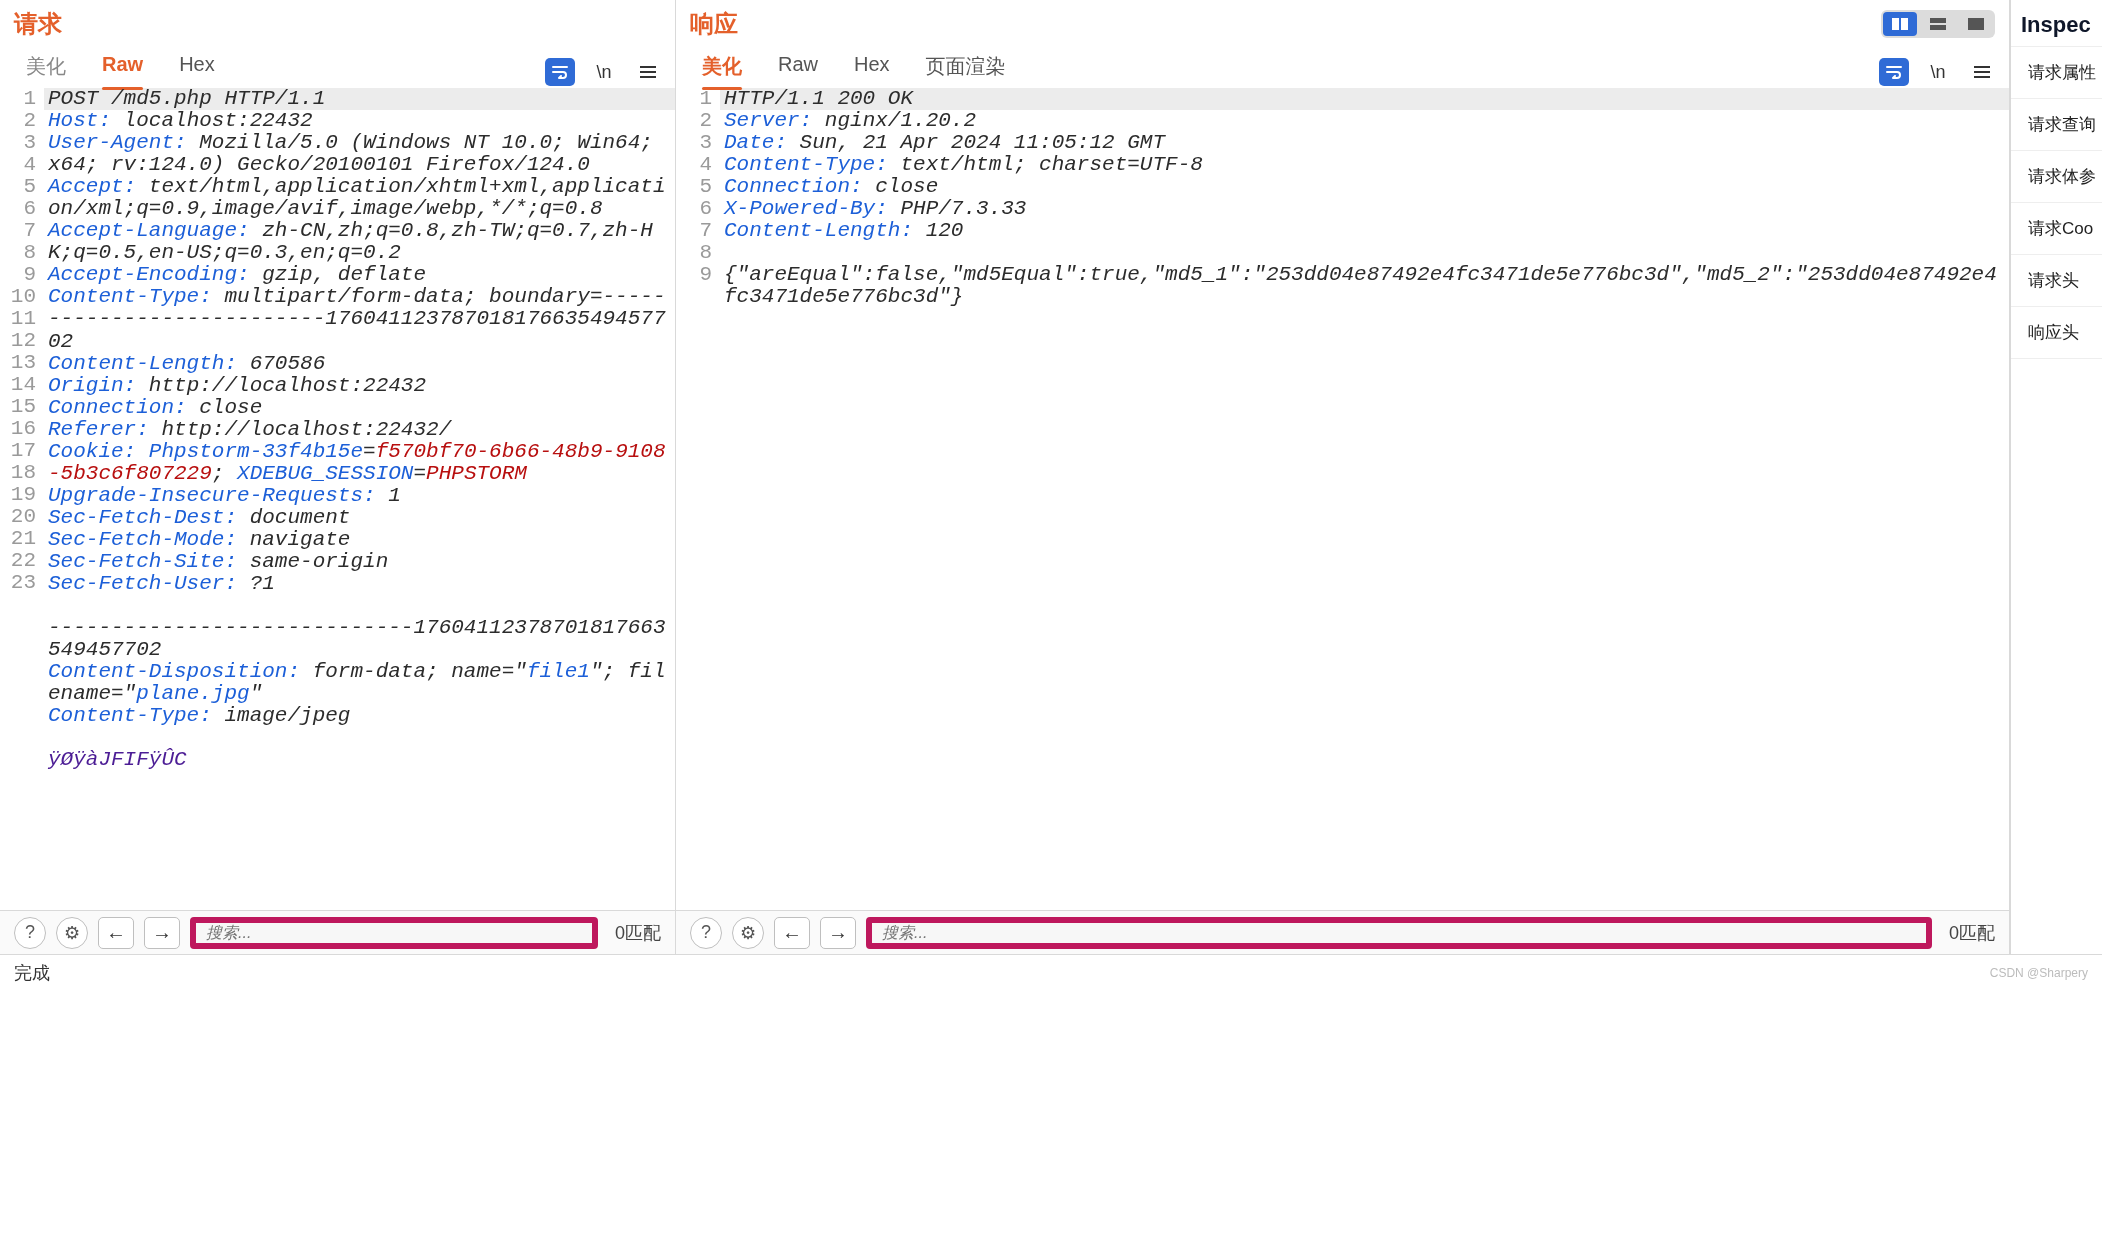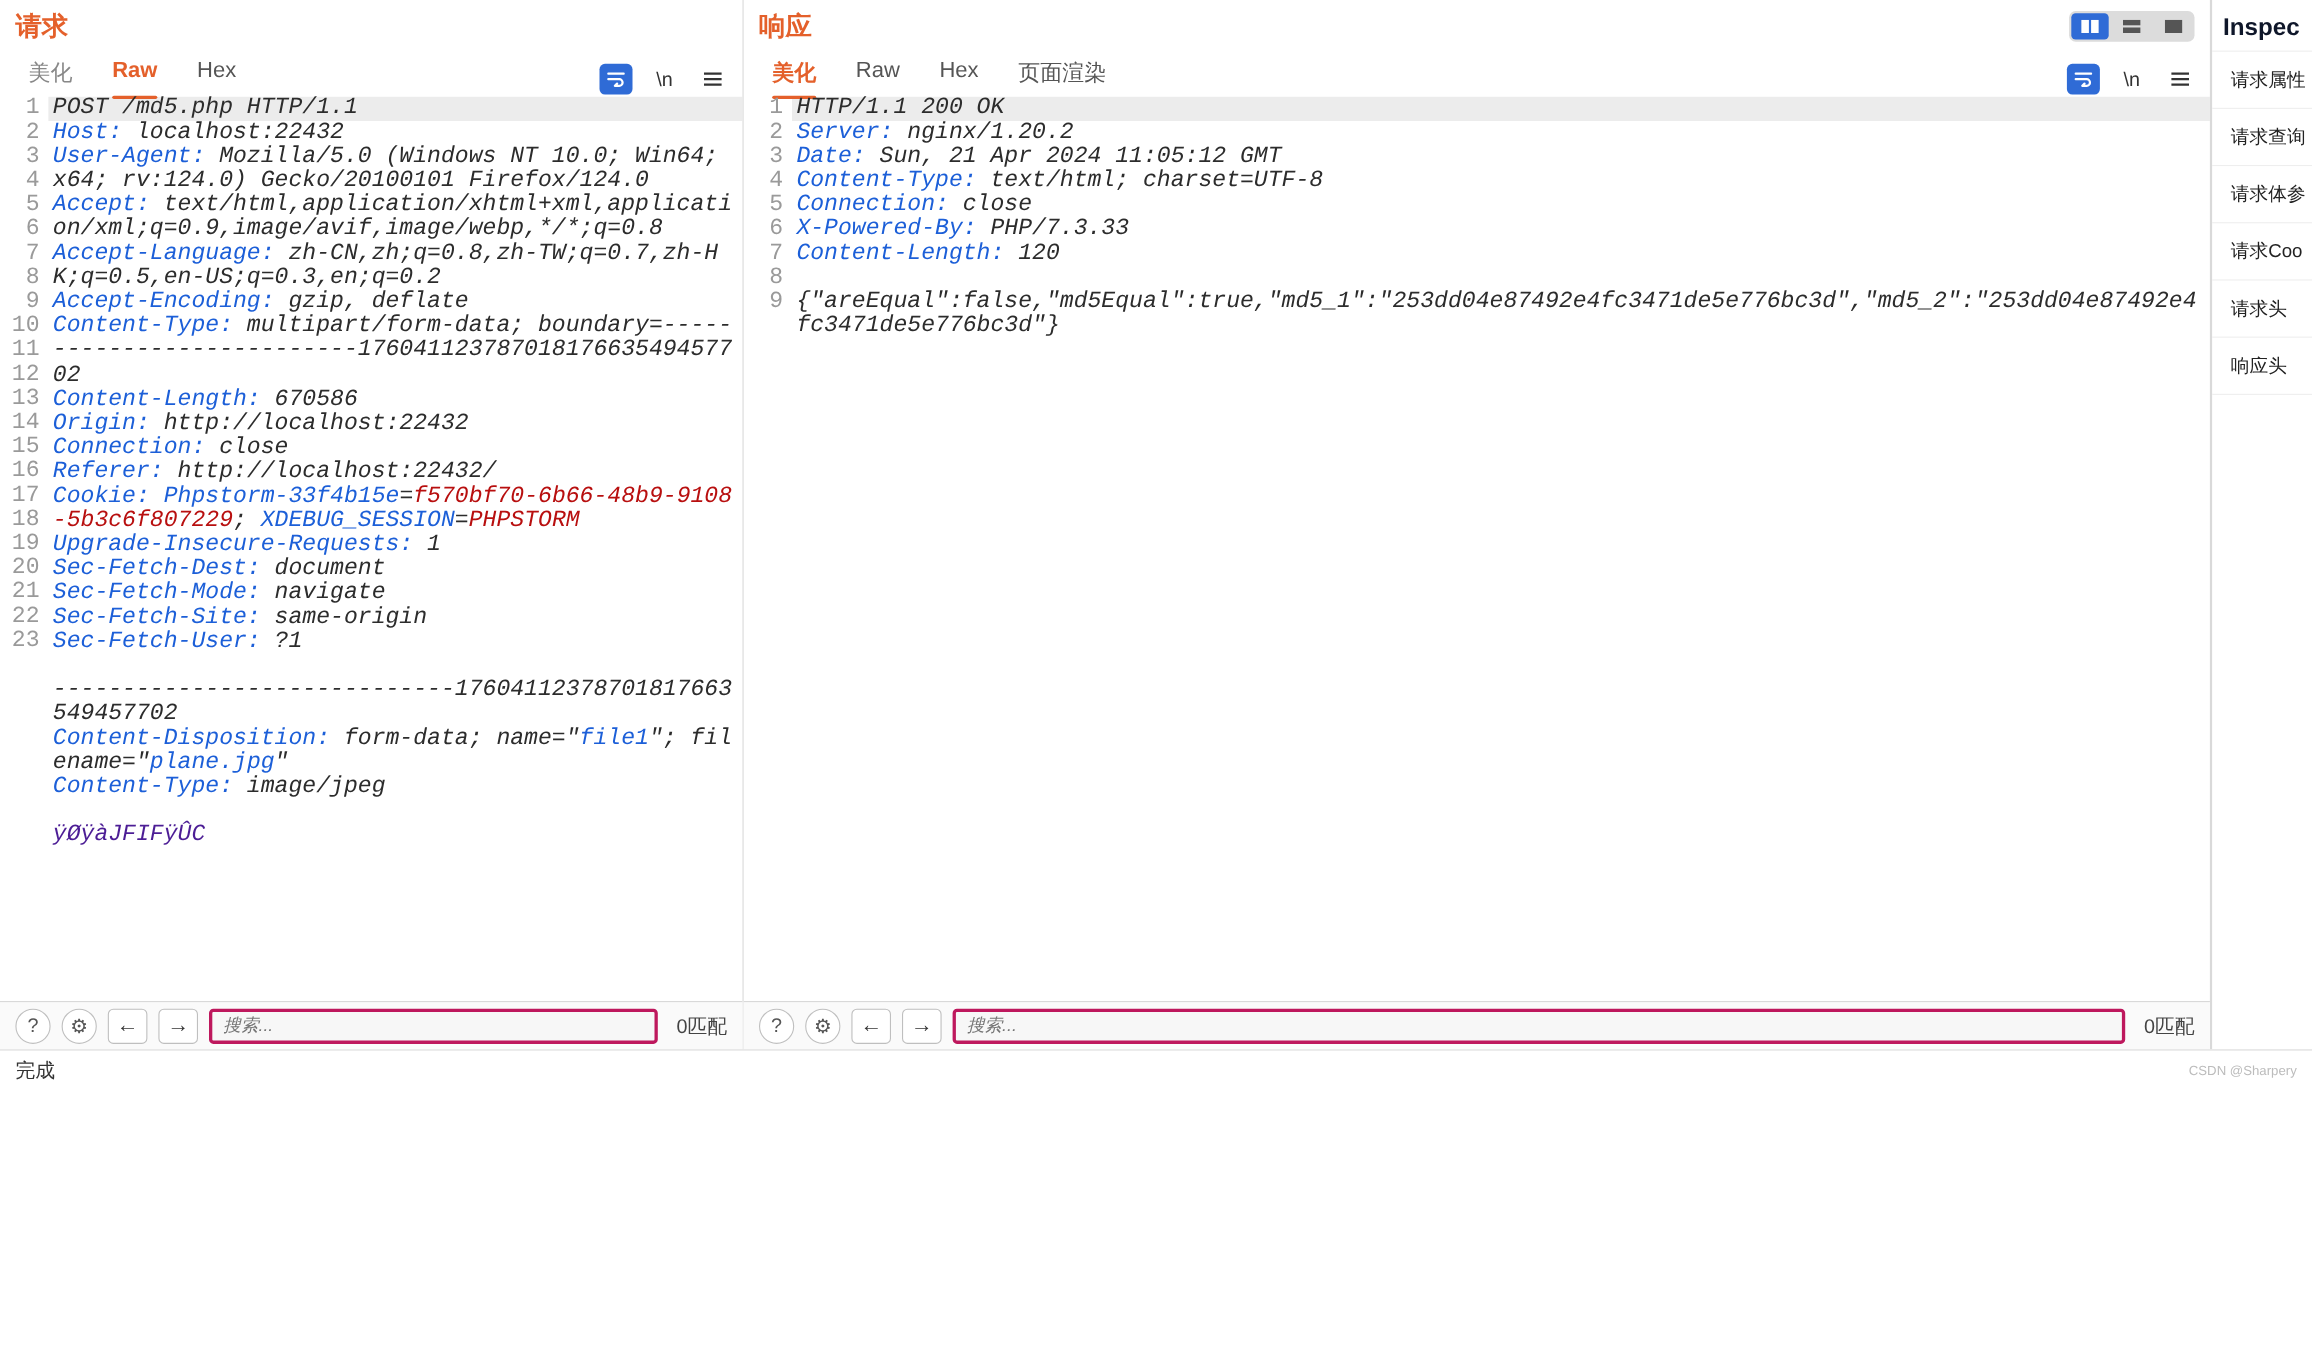--- a/index.html
+++ b/index.html
@@ -30,21 +30,21 @@
 .gutter div { height:22px; }
 .code { flex:1; padding:2px 6px 0 4px; white-space:pre-wrap; word-break:break-all; position:relative;}
 .code .ln { min-height:22px;font-style:italic; }
 .hl-line { position:absolute; left:0; right:0; top:2px; height:22px; background:#ececec; z-index:-1;}
 .kw { color:#1c5fd8; }
 .val { color:#b80f0f; }
 .bin { color:#4c1d95; }
 .footer { height:44px; border-top:1px solid #d9d9d9; display:flex; align-items:center; padding:0 14px; gap:10px; background:#fafafa;}
 .circle-btn { width:32px; height:32px; border:1px solid #bfbfbf; border-radius:50%; display:flex; align-items:center; justify-content:center; color:#555; cursor:pointer; background:#fff; font-size:18px;}
 .nav-btn { width:36px; height:32px; border:1px solid #bfbfbf; border-radius:5px; display:flex; align-items:center; justify-content:center; color:#333; cursor:pointer; background:#fff; font-size:20px;}
-.search-box { flex:1; height:32px; border:3px solid #be185d; border-radius:4px; padding:0 10px; font-size:16px; font-style:italic; color:#777; background:#f7f7f7;}
+.search-box { flex:1; height:32px; border:6px solid #be185d; border-radius:4px; padding:0 10px; font-size:16px; font-style:italic; color:#777; background:#f7f7f7;}
 .match-count { color:#444; font-size:18px; margin-left:7px;}
 .status-bar { height:36px; border-top:1px solid #d9d9d9; display:flex; align-items:center; padding:12px 14px; font-size:18px; color:#333; justify-content:space-between; background:#fff;}
 .watermark { font-size:12px; color:#bcbcbc;}
 .sidebar-title { font-size:22px; font-weight:700; padding:12px 6px 8px 10px; color:#0f172a; border-bottom:1px solid #eee; white-space:nowrap; overflow:hidden;}
 .sidebar-item { font-size:17px; color:#222; padding:14px 6px 14px 17px; border-bottom:1px solid #eee; cursor:pointer; white-space:nowrap; overflow:hidden;}
 .editor::-webkit-scrollbar{width:14px}.editor::-webkit-scrollbar-thumb{background:#c8c8c8;border-radius:7px}
 </style>
 </head>
 <body>
 

